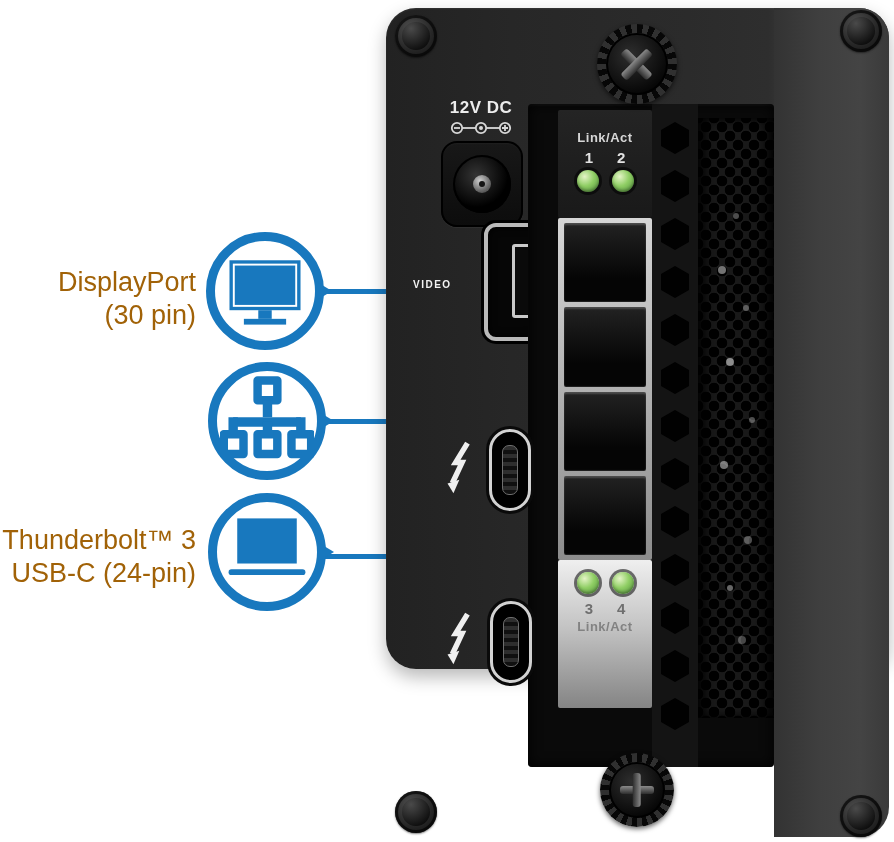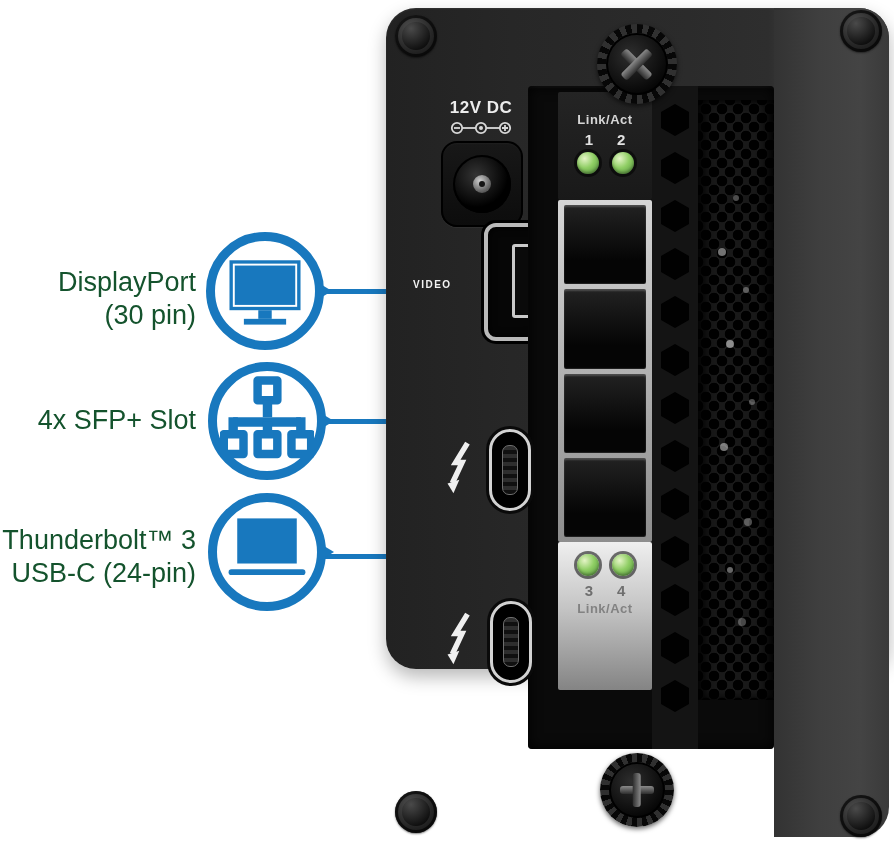--- a/index.html
+++ b/index.html
@@ -43,21 +43,21 @@
           background:radial-gradient(circle at 38% 32%,#cfcfcf,#6a6a6a 60%,#333);}
   .dc-pin::after{content:"";position:absolute;left:6px;top:6px;width:6px;height:6px;border-radius:50%;background:#151515;}
   
   .video-label{position:absolute;left:27px;top:271px;color:#f2f2f2;font-size:10px;font-weight:bold;letter-spacing:1.5px;}
   .dp-port{position:absolute;left:98px;top:215px;width:63px;height:118px;box-sizing:border-box;
           border:4px solid #b9b9b9;border-radius:12px 12px 20px 12px;background:#060606;
           box-shadow:0 0 0 3px #000, inset 0 0 8px #000;}
   .dp-inner{position:absolute;left:24px;top:17px;width:22px;height:74px;box-sizing:border-box;
           border:3px solid #c9c9c9;border-radius:3px;background:#0a0a0a;}
   
-  .recess{position:absolute;left:142px;top:78px;width:246px;height:663px;background:#0a0a0a;
+  .recess{position:absolute;left:142px;top:96px;width:246px;height:663px;background:#0a0a0a;
           border-radius:4px;box-shadow:inset 0 0 14px #000, inset 0 2px 2px rgba(255,255,255,.06);}
   .card-top{position:absolute;left:30px;top:6px;width:94px;height:108px;background:linear-gradient(180deg,#242424,#191919);
           border-radius:2px;display:flex;flex-direction:column;align-items:center;}
   .linkact-top{margin-top:20px;color:#d6d6d6;font-size:13px;font-weight:bold;letter-spacing:.5px;}
   .num-row{display:flex;gap:24px;margin-top:4px;color:#e2e2e2;font-size:15px;font-weight:bold;}
   .led-row{display:flex;gap:13px;margin-top:4px;}
   .led{width:22px;height:22px;border-radius:50%;
           background:radial-gradient(circle at 35% 30%,#e4f4c6,#8fce64 45%,#4d8c39 100%);
           box-shadow:0 0 0 3px rgba(0,0,0,.55), inset 0 -2px 3px rgba(0,0,0,.3);}
   .sfp-cage{position:absolute;left:30px;top:114px;width:94px;height:342px;box-sizing:border-box;
@@ -89,21 +89,21 @@
   
   .usbc{position:absolute;width:42px;height:82px;box-sizing:border-box;border:3px solid #d2d2d2;
           border-radius:21px;background:#000;box-shadow:0 0 0 3px #0a0a0a, inset 0 0 6px #000;}
   .usbc .tongue{position:absolute;left:50%;top:50%;transform:translate(-50%,-50%);width:14px;height:48px;
           border:1px solid #6e6e6e;border-radius:7px;
           background:repeating-linear-gradient(180deg,#2e2e2e 0 4px,#101010 4px 8px);}
   .tb1{left:103px;top:421px;} .tb2{left:104px;top:593px;}
   .bolt{position:absolute;width:34px;height:56px;}
   .bolt1{left:58px;top:433px;} .bolt2{left:58px;top:604px;}
   
-  .c-text{position:absolute;right:698px;text-align:right;color:#14532d;font-size:27px;font-weight:500;line-height:33px;white-space:nowrap;}
+  .c-text{position:absolute;right:698px;text-align:right;color:#a16207;font-size:27px;font-weight:500;line-height:33px;white-space:nowrap;}
   .t-dp{top:266px;} .t-sfp{top:404px;} .t-tb{top:524px;}
   .c-circle{position:absolute;width:118px;height:118px;box-sizing:border-box;border:9px solid #1878be;
           border-radius:50%;background:#fff;display:flex;align-items:center;justify-content:center;}
   .c-circle::after{content:"";position:absolute;right:-17px;top:50%;transform:translateY(-50%);
           width:0;height:0;border-top:9px solid transparent;border-bottom:9px solid transparent;border-left:15px solid #1878be;}
   .circ-dp{left:206px;top:232px;} .circ-sfp{left:208px;top:362px;} .circ-tb{left:208px;top:493px;}
   .c-line{position:absolute;background:#1878be;}
   .l-dp{left:320px;top:289px;width:95px;height:5px;}
   .l-sfp{left:322px;top:419px;width:241px;height:5px;}
   .l-sfp-v{left:558px;top:207px;width:5px;height:340px;}
@@ -112,23 +112,20 @@
 </style>
 </head>
 <body>
 
 <div class="canvas">
 
   <div class="c-text t-dp">
     <div>DisplayPort</div>
     <div>(30 pin)</div>
   </div>
-  <div class="c-text t-sfp">
-    <div>4x SFP+ Slot</div>
-  </div>
   <div class="c-text t-tb">
     <div>2x Thunderbolt™ 3</div>
     <div>USB-C (24-pin)</div>
   </div>
 
   <div class="c-line l-dp"></div>
   <div class="c-line l-sfp"></div>
   <div class="c-line l-sfp-v"></div>
   <div class="c-line l-tb"></div>
   <div class="c-line l-tb-v"></div>

